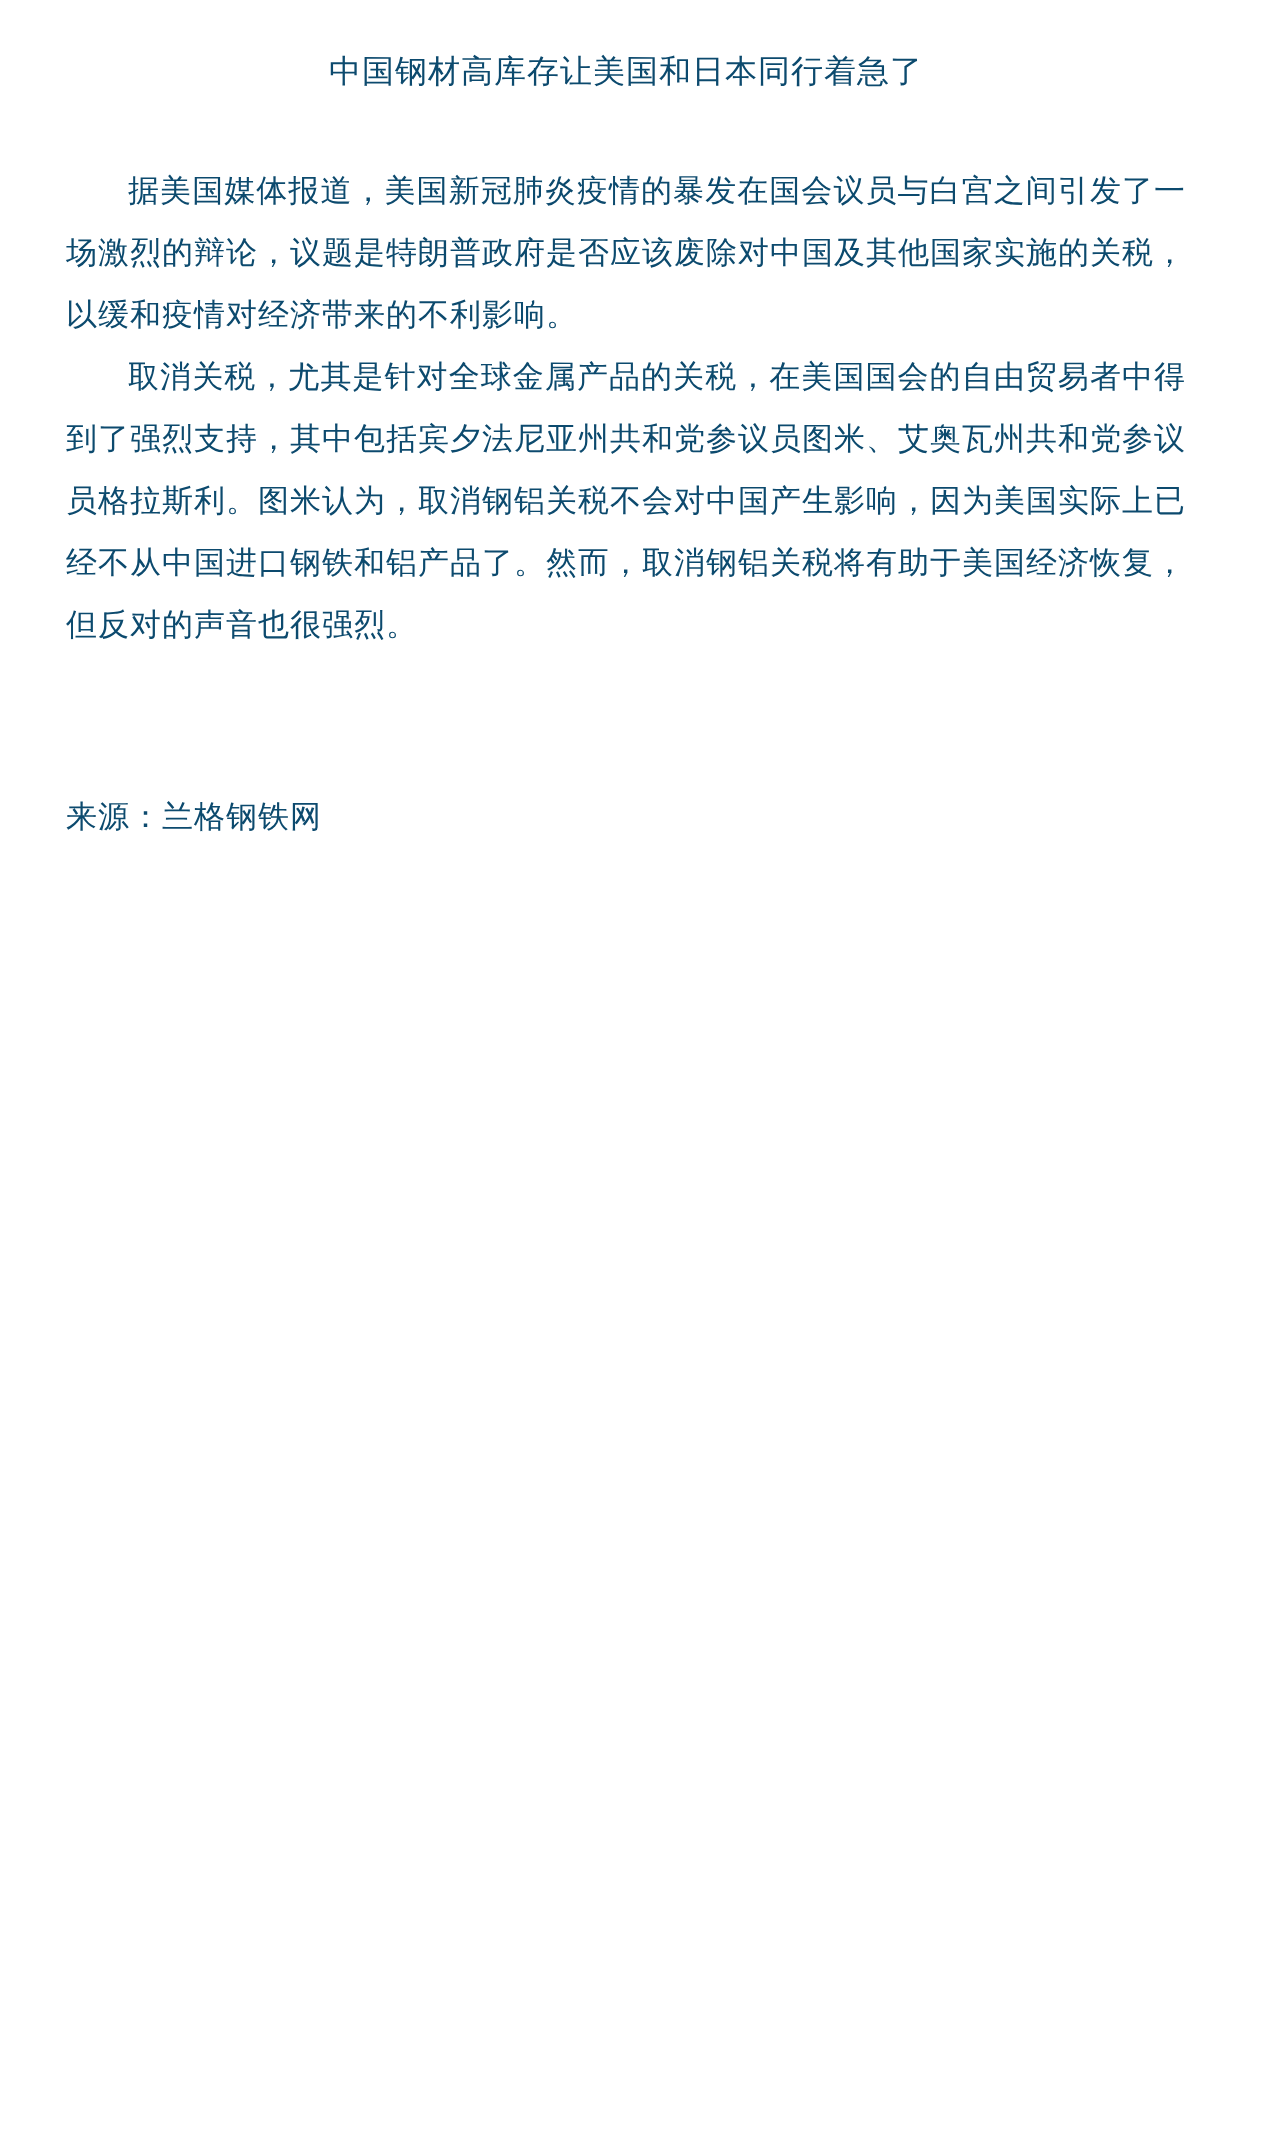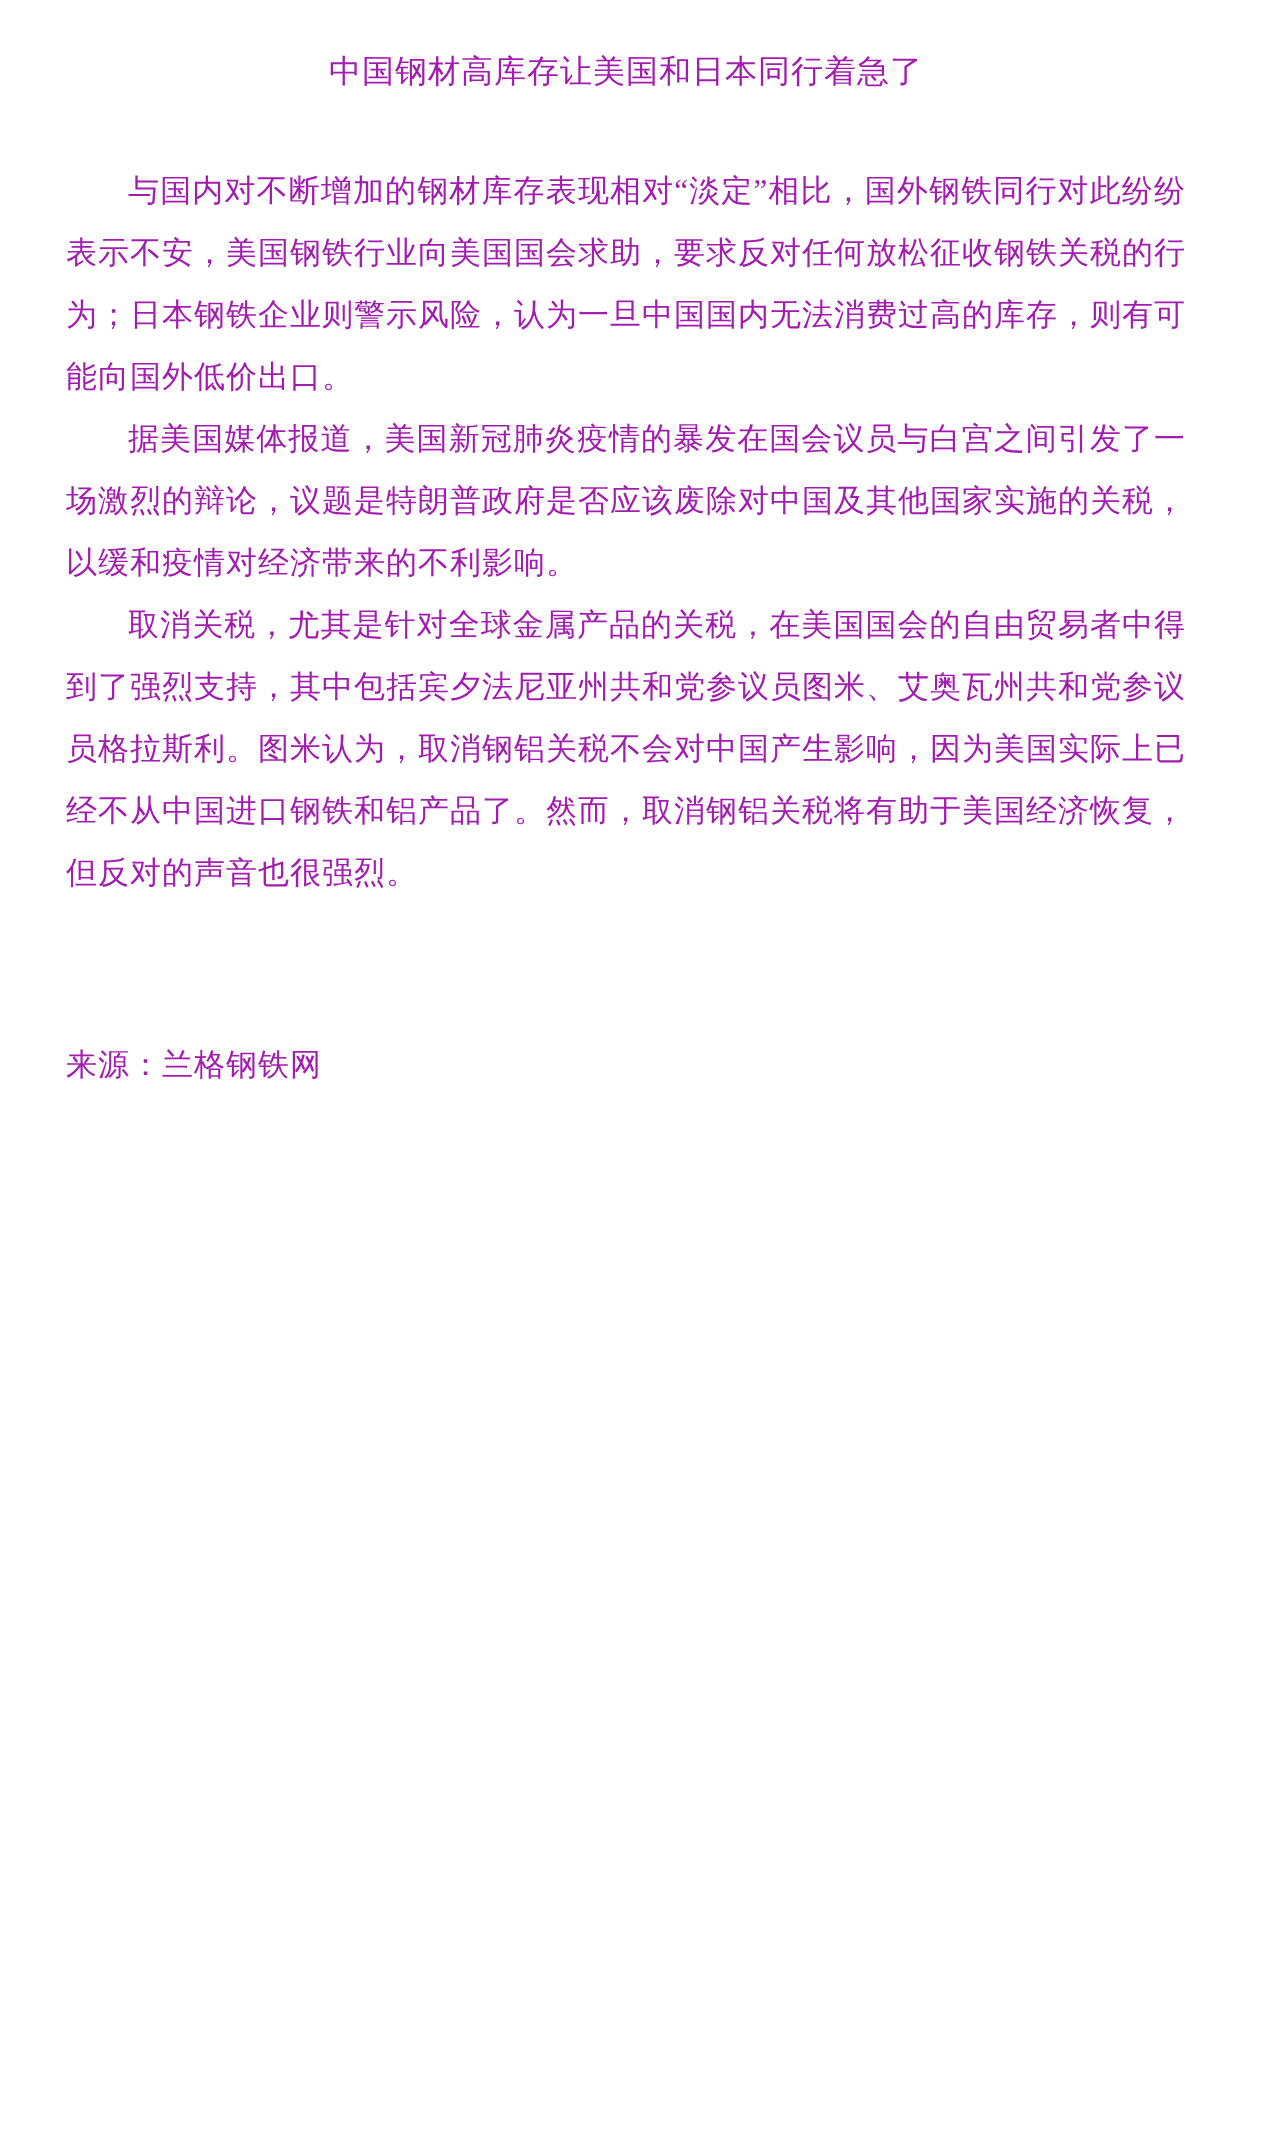--- a/index.html
+++ b/index.html
@@ -6,21 +6,21 @@
     margin: 0;
     padding: 0;
     background: #ffffff;
   }
   .page {
     position: relative;
     width: 1262px;
     height: 2148px;
     margin: 0 auto;
     background: #ffffff;
-    color: #a21caf;
+    color: #0c4a6e;
     box-sizing: border-box;
     padding: 40px 76px 8px 66px;
     font-family: "Liberation Serif", "DejaVu Serif", serif;
     overflow: hidden;
   }
   .title {
     font-size: 32px;
     font-weight: normal;
     text-align: center;
     line-height: 62px;
@@ -45,19 +45,18 @@
     letter-spacing: 1px;
   }
 </style>
 </head>
 <body>
 
 <div class="page">
   <h1 class="title">中国钢材高库存让美国和日本同行着急了</h1>
 
   <div class="body">
-    <p>与国内对不断增加的钢材库存表现相对“淡定”相比，国外钢铁同行对此纷纷表示不安，美国钢铁行业向美国国会求助，要求反对任何放松征收钢铁关税的行为；日本钢铁企业则警示风险，认为一旦中国国内无法消费过高的库存，则有可能向国外低价出口。</p>
     <p>据美国媒体报道，美国新冠肺炎疫情的暴发在国会议员与白宫之间引发了一场激烈的辩论，议题是特朗普政府是否应该废除对中国及其他国家实施的关税，以缓和疫情对经济带来的不利影响。</p>
     <p>取消关税，尤其是针对全球金属产品的关税，在美国国会的自由贸易者中得到了强烈支持，其中包括宾夕法尼亚州共和党参议员图米、艾奥瓦州共和党参议员格拉斯利。图米认为，取消钢铝关税不会对中国产生影响，因为美国实际上已经不从中国进口钢铁和铝产品了。然而，取消钢铝关税将有助于美国经济恢复，但反对的声音也很强烈。</p>
   </div>
 
   <div class="source">来源：兰格钢铁网</div>
 </div>
 
 </body></html>

